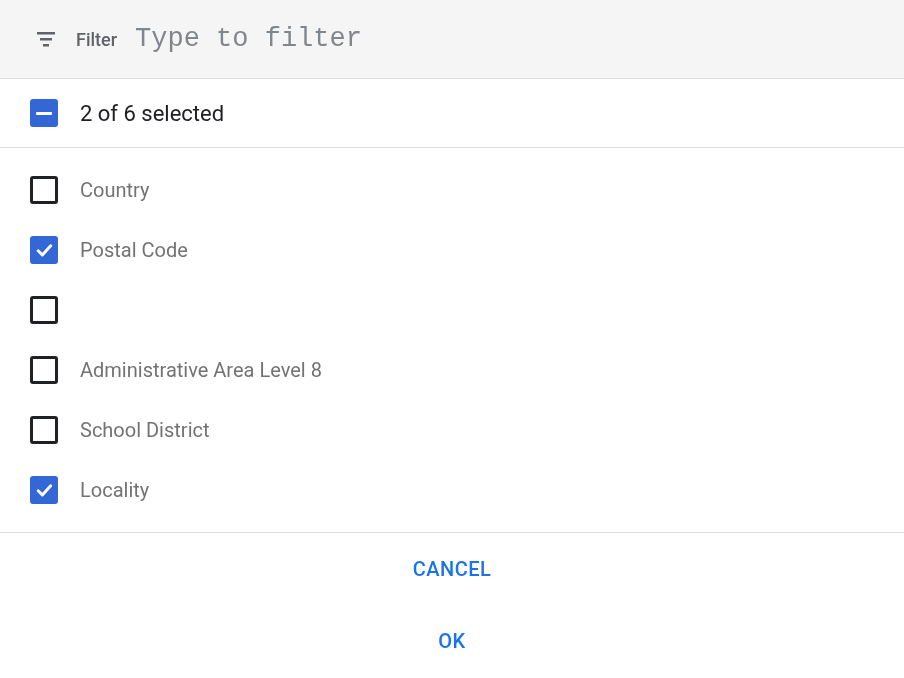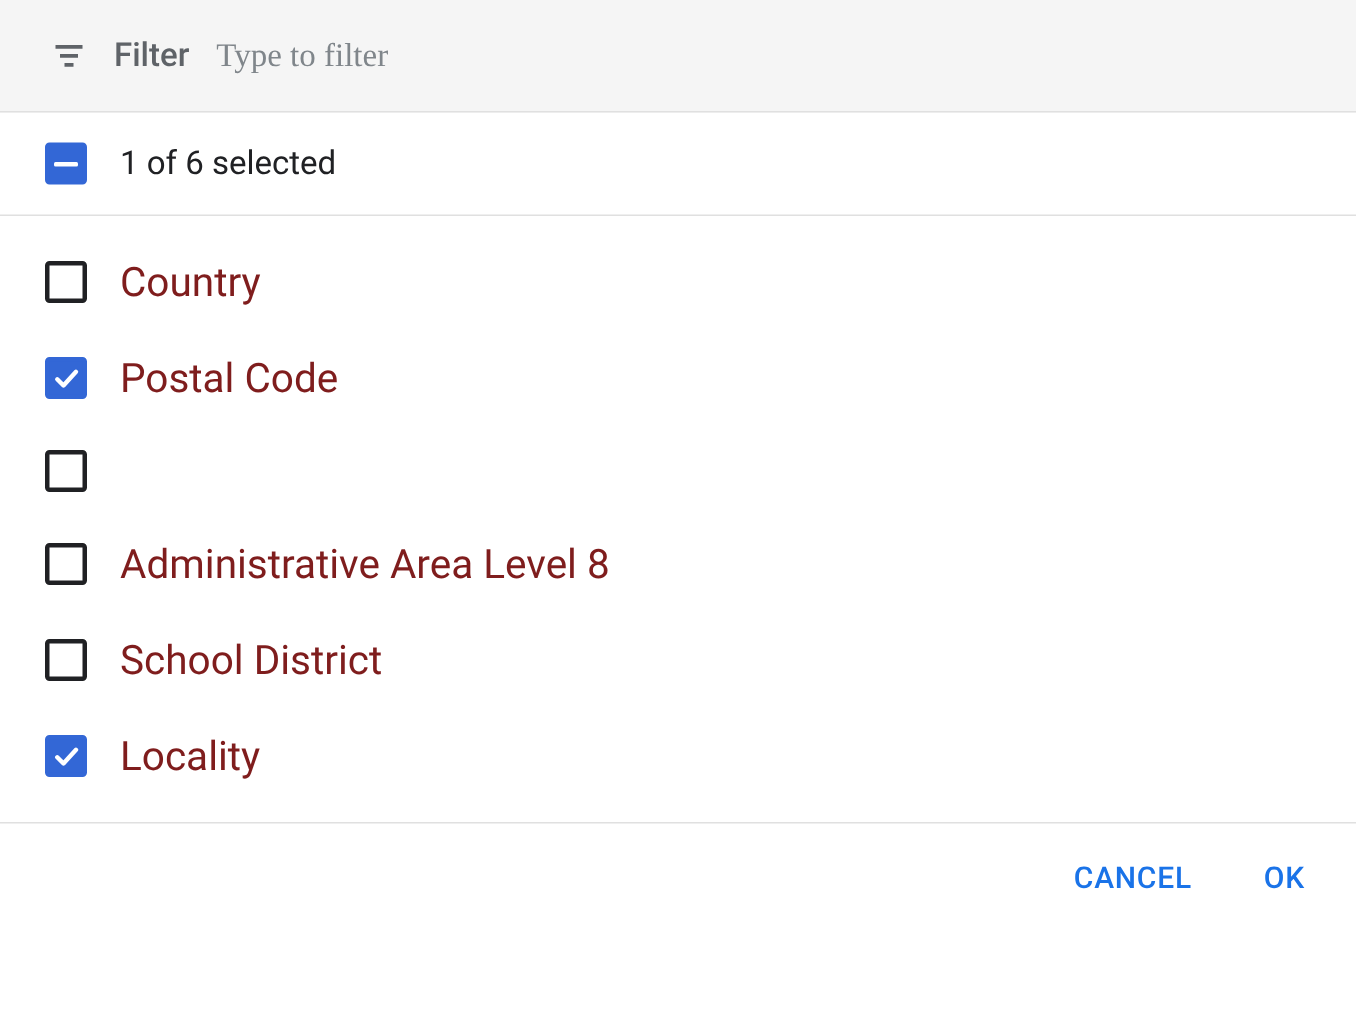--- a/index.html
+++ b/index.html
@@ -24,32 +24,32 @@
     }
     .filter-icon {
       width: 24px;
       height: 24px;
       display: flex;
       align-items: center;
       justify-content: center;
       color: #5f6368;
     }
     .filter-label {
-      font-size: 22px;
+      font-size: 18px;
       font-weight: 500;
       color: #5f6368;
     }
     .filter-input {
       border: none;
       background: transparent;
-      font-size: 22px;
+      font-size: 27px;
       color: #5f6368;
       outline: none;
       flex: 1;
-      font-family: Liberation Serif, serif;
+      font-family: Liberation Mono, monospace;
     }
     .filter-input::placeholder {
       color: #80868b;
     }
     .selection-summary {
       padding: 20px 30px;
       display: flex;
       align-items: center;
       gap: 22px;
       border-bottom: 1px solid #e0e0e0;
@@ -92,29 +92,30 @@
       border-bottom: 1px solid #e0e0e0;
     }
     .option-row {
       padding: 16px 30px;
       display: flex;
       align-items: center;
       gap: 22px;
       cursor: pointer;
     }
     .option-label {
-      font-size: 27px;
-      color: #7f1d1d;
+      font-size: 20px;
+      color: #737373;
     }
     .actions-bar {
       display: flex;
       justify-content: flex-end;
       align-items: center;
       padding: 24px 34px;
       gap: 48px;
+      flex-direction: column;
     }
     .action-button {
       background: none;
       border: none;
       font-size: 20px;
       font-weight: 500;
       color: #1a73e8;
       cursor: pointer;
       letter-spacing: 0.5px;
       font-family: inherit;
@@ -132,21 +133,21 @@
     </svg>
   </span>
   <span class="filter-label">Filter</span>
   <input type="text" class="filter-input" placeholder="Type to filter" style="">
 </div>
 
 <div class="selection-summary">
   <div class="checkbox indeterminate">
     <div class="indeterminate-mark"></div>
   </div>
-  <span class="summary-text">1 of 6 selected</span>
+  <span class="summary-text">2 of 6 selected</span>
 </div>
 
 <div class="options-list">
   <div class="option-row">
     <div class="checkbox"></div>
     <span class="option-label">Country</span>
   </div>
   <div class="option-row">
     <div class="checkbox checked">
         <svg viewBox="0 0 24 24" fill="none" stroke="#ffffff" stroke-width="3.5" stroke-linecap="round" stroke-linejoin="round">

